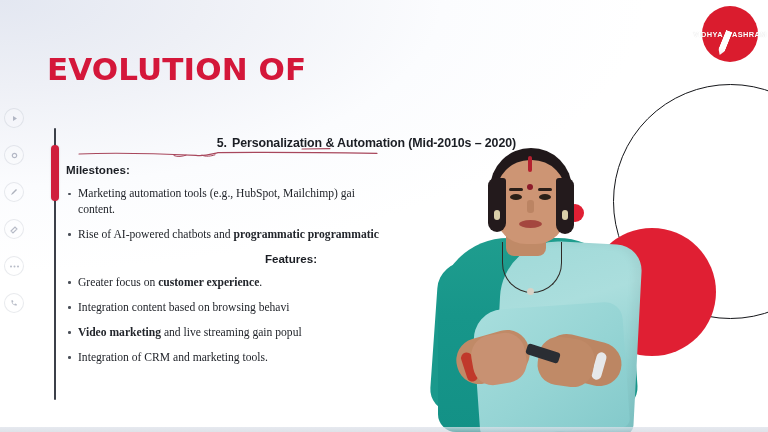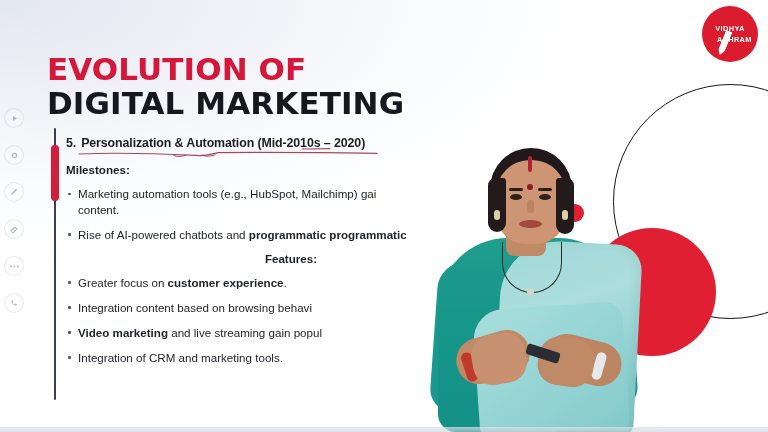--- a/index.html
+++ b/index.html
@@ -40,21 +40,21 @@
     position:absolute;left:702px;top:6px;width:56px;height:56px;
   }
   #logo-circle{
     position:absolute;inset:0;border-radius:50%;
     background:#da1c2e;
   }
   #logo-text{
     position:absolute;inset:0;color:#fff;
     font-size:7.4px;font-weight:700;letter-spacing:.4px;
     line-height:11px;text-align:center;
-    display:flex;flex-direction:column;justify-content:center;align-items:center;
+    display:flex;justify-content:center;align-items:center;
     text-shadow:0 0 1px rgba(0,0,0,.18);
   }
   #logo-text span{display:block;}
   #logo-word-2{margin-left:9px;}
   #logo-pen{
     position:absolute;left:19px;top:24px;width:7px;height:26px;
     background:linear-gradient(180deg,#ffffff 0%,#ffffff 68%,#f2f2f2 100%);
     transform:rotate(22deg);
     clip-path:polygon(0 0,100% 0,100% 78%,50% 100%,0 78%);
     box-shadow:0 0 1px rgba(0,0,0,.25);
@@ -68,28 +68,28 @@
   }
   #title-line-2{
     color:#16181d;font-size:31px;font-weight:800;letter-spacing:.1px;
     line-height:35px;font-family:"DejaVu Sans","Liberation Sans",sans-serif;
   }
 
   
   #slide-body{position:absolute;left:66px;top:136px;width:450px;color:#1d2026;}
   #section-heading{
     font-size:12.4px;font-weight:700;color:#1b1e24;letter-spacing:-.1px;
-    white-space:nowrap;margin-bottom:13px;
+    white-space:nowrap;margin-bottom:13px;text-align:right;
   }
   #section-heading .num{margin-right:5px;}
 
   .block-label{
     font-size:11.6px;font-weight:700;color:#1b1e24;margin:0 0 10px 0;
   }
-  ul.bullets{list-style:none;margin:0;padding:0;}
+  ul.bullets{list-style:none;margin:0;padding:0;font-family:Liberation Serif, serif;}
   ul.bullets li{
     position:relative;padding-left:12px;margin-bottom:9.5px;
     font-size:11.6px;line-height:15.5px;color:#22252b;font-weight:400;
   }
   ul.bullets li::before{
     content:"";position:absolute;left:2px;top:6.5px;
     width:2.6px;height:2.6px;border-radius:50%;background:#4a4f58;
   }
   li b{font-weight:700;}
   #features-label{margin-top:3px;text-align:center;}
@@ -220,21 +220,20 @@
     <div id="logo-circle"></div>
     <div id="logo-text">
       <span id="logo-word-1">VIDHYA</span>
       <span id="logo-word-2">ASHRAM</span>
     </div>
     <div id="logo-pen"></div>
   </div>
 
   <div id="title-block">
     <div id="title-line-1">EVOLUTION OF</div>
-    <div id="title-line-2">DIGITAL MARKETING</div>
   </div>
 
   <div id="slide-body">
 
     <div id="section-heading">
       <span class="num">5.</span><span>Personalization &amp; Automation (Mid-2010s – 2020)</span>
     </div>
 
     <div class="block-label">Milestones:</div>
 

